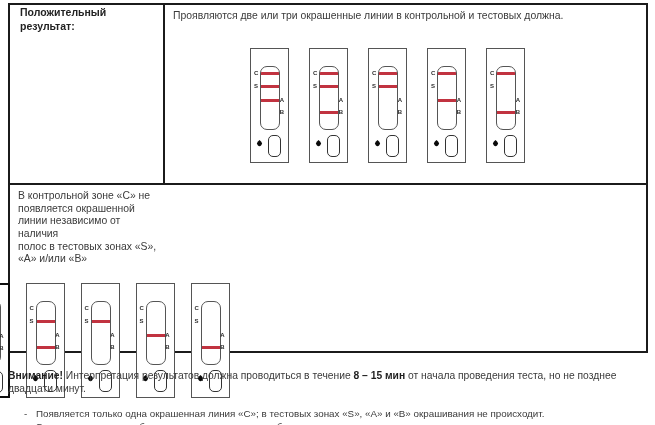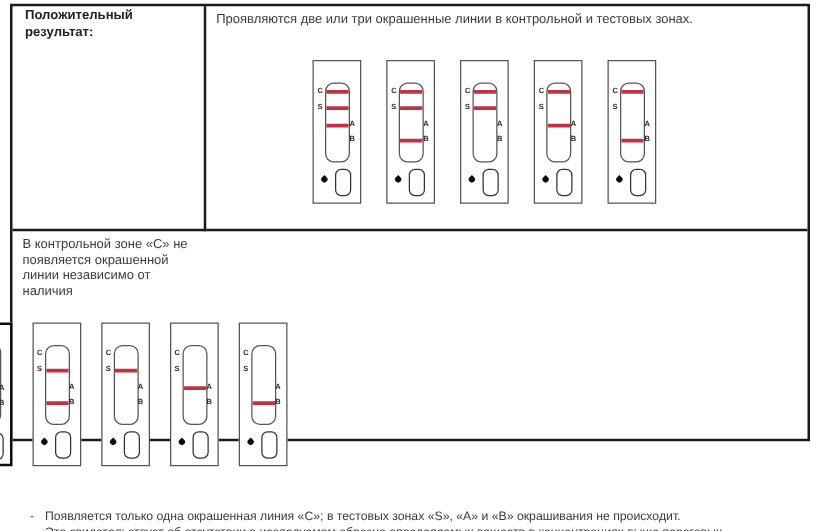--- a/index.html
+++ b/index.html
@@ -51,21 +51,21 @@
 <body>
 
 <div class="page">
 
   <div class="results-table">
 
     <div class="label-cell row-top">
       <span>Положительный результат:</span>
     </div>
     <div class="desc-cell row-top">
-      <div class="desc-line">Проявляются две или три окрашенные линии в контрольной и тестовых зонах.</div>
+      <div class="desc-line">Проявляются две или три окрашенные линии в контрольной и тестовых должна.</div>
       <div class="desc-line"></div>
       <div class="cassette-row row-a">
           <div class="cassette">
             <div class="cwindow">
               <div class="cline" style="top: 5px; background: rgb(193, 51, 64);"></div>
               <div class="cline" style="top: 18px; background: rgb(193, 51, 64);"></div>
               <div class="cline" style="top: 32px; background: rgb(193, 51, 64);"></div>
             </div>
             <div class="zlab zl" style="top: 21px;">C</div>
             <div class="zlab zl" style="top: 34px;">S</div>
@@ -121,20 +121,21 @@
             <div class="zlab zr" style="top: 48px;">A</div>
             <div class="zlab zr" style="top: 60px;">B</div>
             <div class="drop"></div>
             <div class="well"></div>
           </div>
         </div>
     </div>
 
     <div class="desc-cell">
       <div class="desc-line">В контрольной зоне «С» не появляется окрашенной линии независимо от наличия</div>
+      <div class="desc-line">полос в тестовых зонах «S», «А» и/или «В»</div>
       <div class="cassette-row row-b">
           <div class="cassette">
             <div class="cwindow"></div>
             <div class="zlab zl" style="top: 21px;">C</div>
             <div class="zlab zl" style="top: 34px;">S</div>
             <div class="zlab zr" style="top: 48px;">A</div>
             <div class="zlab zr" style="top: 60px;">B</div>
             <div class="drop"></div>
             <div class="well"></div>
           </div>
@@ -192,20 +193,23 @@
             <div class="zlab zl" style="top: 34px;">S</div>
             <div class="zlab zr" style="top: 48px;">A</div>
             <div class="zlab zr" style="top: 60px;">B</div>
             <div class="drop"></div>
             <div class="well"></div>
           </div>
         </div>
     </div>
   </div>
 
+  <div class="attention">
+    <b>Внимание!</b><span> Интерпретация результатов должна проводиться в течение </span><b>8 – 15 мин</b><span> от начала проведения теста, но не позднее двадцати минут.</span>
+  </div>
 
 
   <div class="bullets">
     <div class="bullet">
       <span class="dash">-</span>
       <span class="btext">Появляется только одна окрашенная линия «С»; в тестовых зонах «S», «А» и «В» окрашивания не происходит.</span>
     </div>
     <div class="bullet">
       <span class="dash">-</span>
       <span class="btext">Это свидетельствует об отсутствии в исследуемом образце определяемых веществ в концентрациях выше пороговых.</span>

